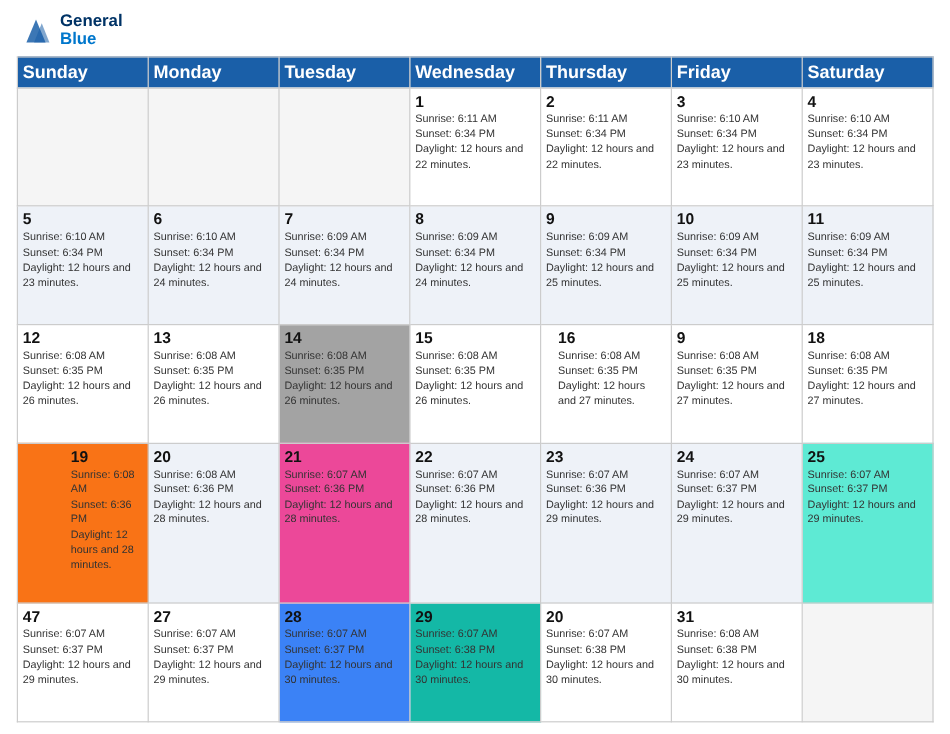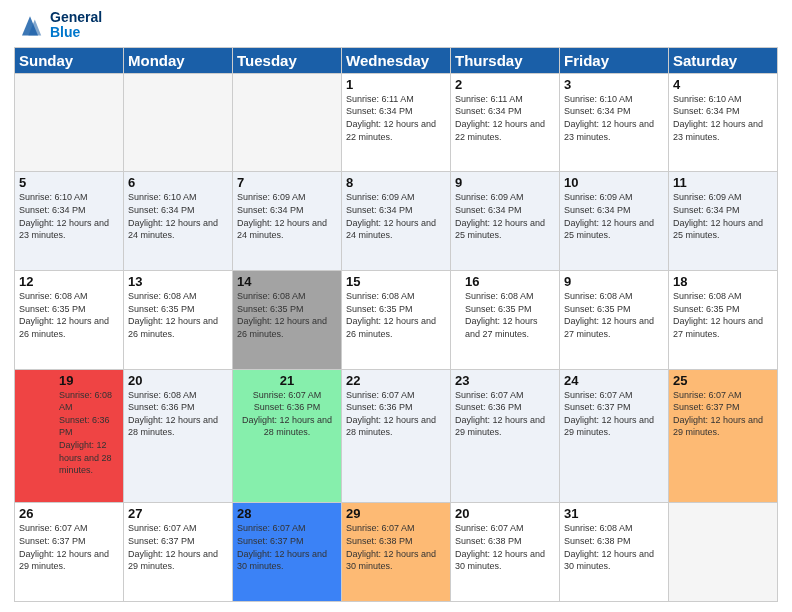--- a/index.html
+++ b/index.html
@@ -281,37 +281,37 @@
           <td style="background: rgb(255, 255, 255);">
         <span class="day-num">18</span>
         <div class="day-info">
           <div>Sunrise: 6:08 AM</div>
           <div>Sunset: 6:35 PM</div>
           <div>Daylight: 12 hours and 27 minutes.</div>
         </div>
       </td>
         </tr>
         <tr>
-          <td style="background: #ef4444; padding-left: 44px;">
+          <td style="background: #f97316; padding-left: 44px;">
         <span class="day-num">19</span>
         <div class="day-info">
           <div>Sunrise: 6:08 AM</div>
           <div>Sunset: 6:36 PM</div>
           <div>Daylight: 12 hours and 28 minutes.</div>
         </div>
       </td>
           <td style="background: rgb(238, 242, 248);">
         <span class="day-num">20</span>
         <div class="day-info">
           <div>Sunrise: 6:08 AM</div>
           <div>Sunset: 6:36 PM</div>
           <div>Daylight: 12 hours and 28 minutes.</div>
         </div>
       </td>
-          <td style="background: #86efac; text-align: center;">
+          <td style="background: #ec4899;">
         <span class="day-num">21</span>
         <div class="day-info">
           <div>Sunrise: 6:07 AM</div>
           <div>Sunset: 6:36 PM</div>
           <div>Daylight: 12 hours and 28 minutes.</div>
         </div>
       </td>
           <td style="background: rgb(238, 242, 248);">
         <span class="day-num">22</span>
         <div class="day-info">
@@ -329,32 +329,32 @@
         </div>
       </td>
           <td style="background: rgb(238, 242, 248);">
         <span class="day-num">24</span>
         <div class="day-info">
           <div>Sunrise: 6:07 AM</div>
           <div>Sunset: 6:37 PM</div>
           <div>Daylight: 12 hours and 29 minutes.</div>
         </div>
       </td>
-          <td style="background: #fdba74;">
+          <td style="background: #5eead4;">
         <span class="day-num">25</span>
         <div class="day-info">
           <div>Sunrise: 6:07 AM</div>
           <div>Sunset: 6:37 PM</div>
           <div>Daylight: 12 hours and 29 minutes.</div>
         </div>
       </td>
         </tr>
         <tr>
           <td style="background: rgb(255, 255, 255);">
-        <span class="day-num">26</span>
+        <span class="day-num">47</span>
         <div class="day-info">
           <div>Sunrise: 6:07 AM</div>
           <div>Sunset: 6:37 PM</div>
           <div>Daylight: 12 hours and 29 minutes.</div>
         </div>
       </td>
           <td style="background: rgb(255, 255, 255);">
         <span class="day-num">27</span>
         <div class="day-info">
           <div>Sunrise: 6:07 AM</div>
@@ -363,21 +363,21 @@
         </div>
       </td>
           <td style="background: #3b82f6;">
         <span class="day-num">28</span>
         <div class="day-info">
           <div>Sunrise: 6:07 AM</div>
           <div>Sunset: 6:37 PM</div>
           <div>Daylight: 12 hours and 30 minutes.</div>
         </div>
       </td>
-          <td style="background: #fdba74;">
+          <td style="background: #14b8a6;">
         <span class="day-num">29</span>
         <div class="day-info">
           <div>Sunrise: 6:07 AM</div>
           <div>Sunset: 6:38 PM</div>
           <div>Daylight: 12 hours and 30 minutes.</div>
         </div>
       </td>
           <td style="background: rgb(255, 255, 255);">
         <span class="day-num">20</span>
         <div class="day-info">

